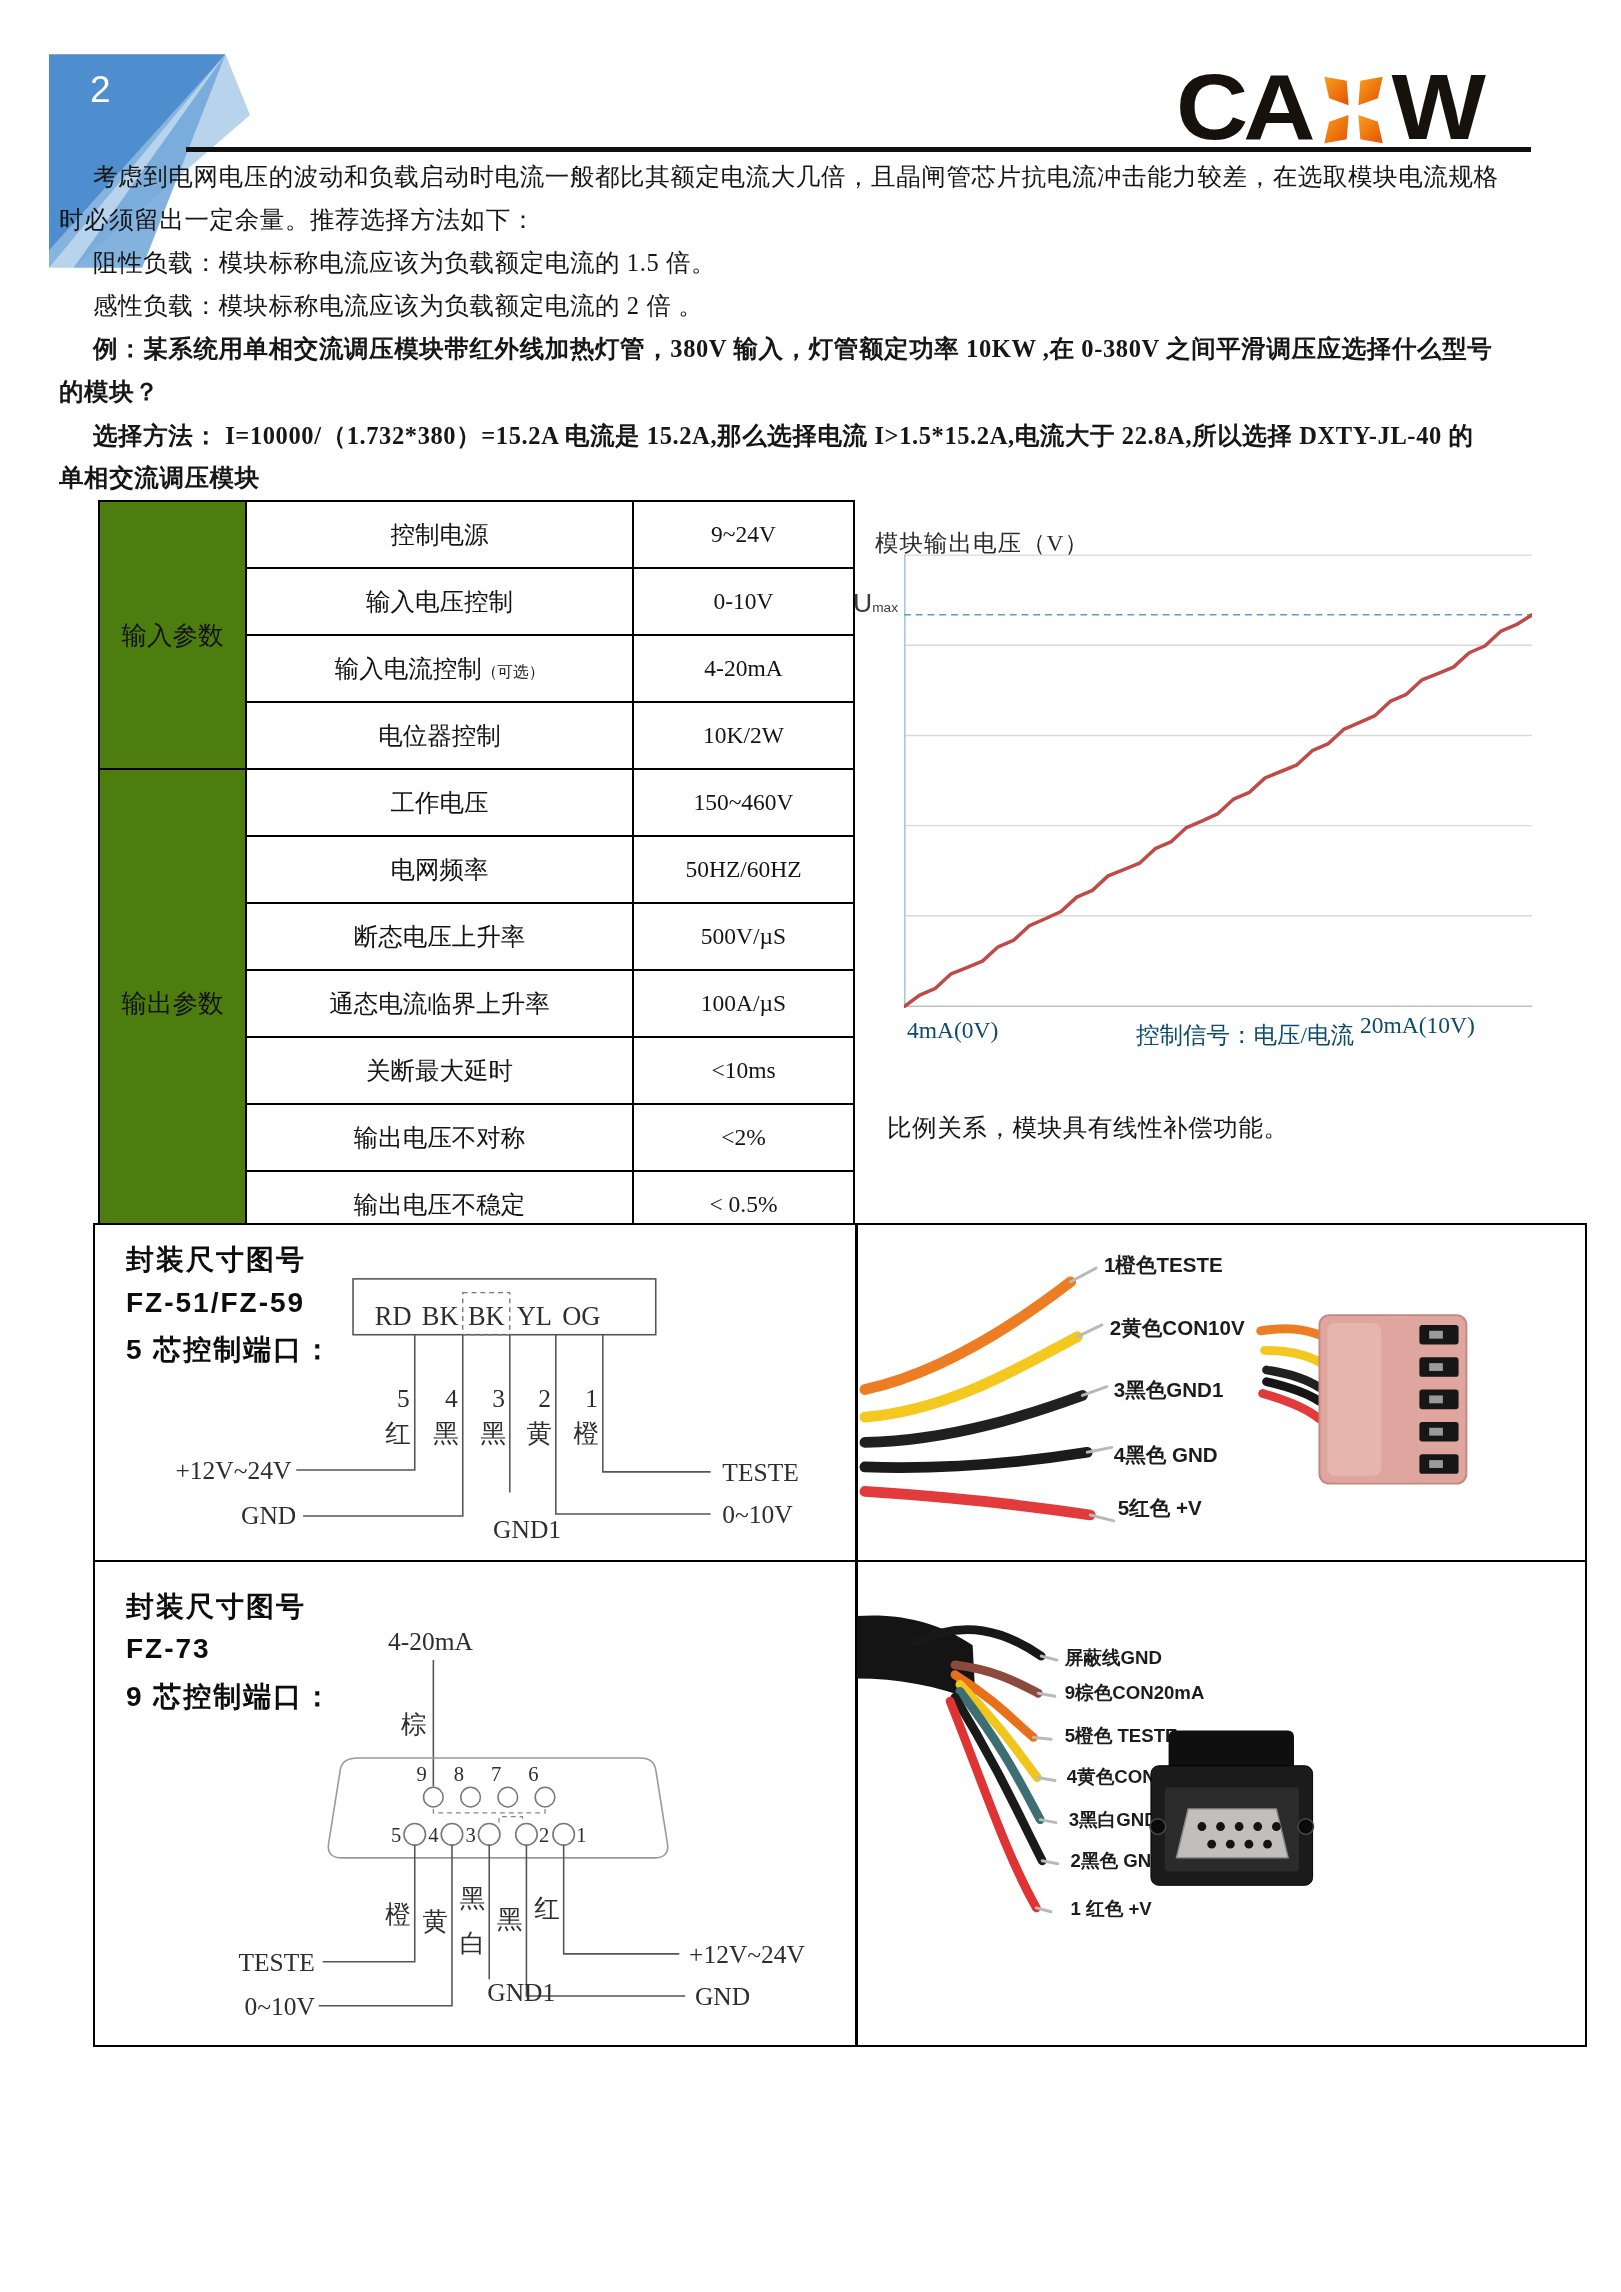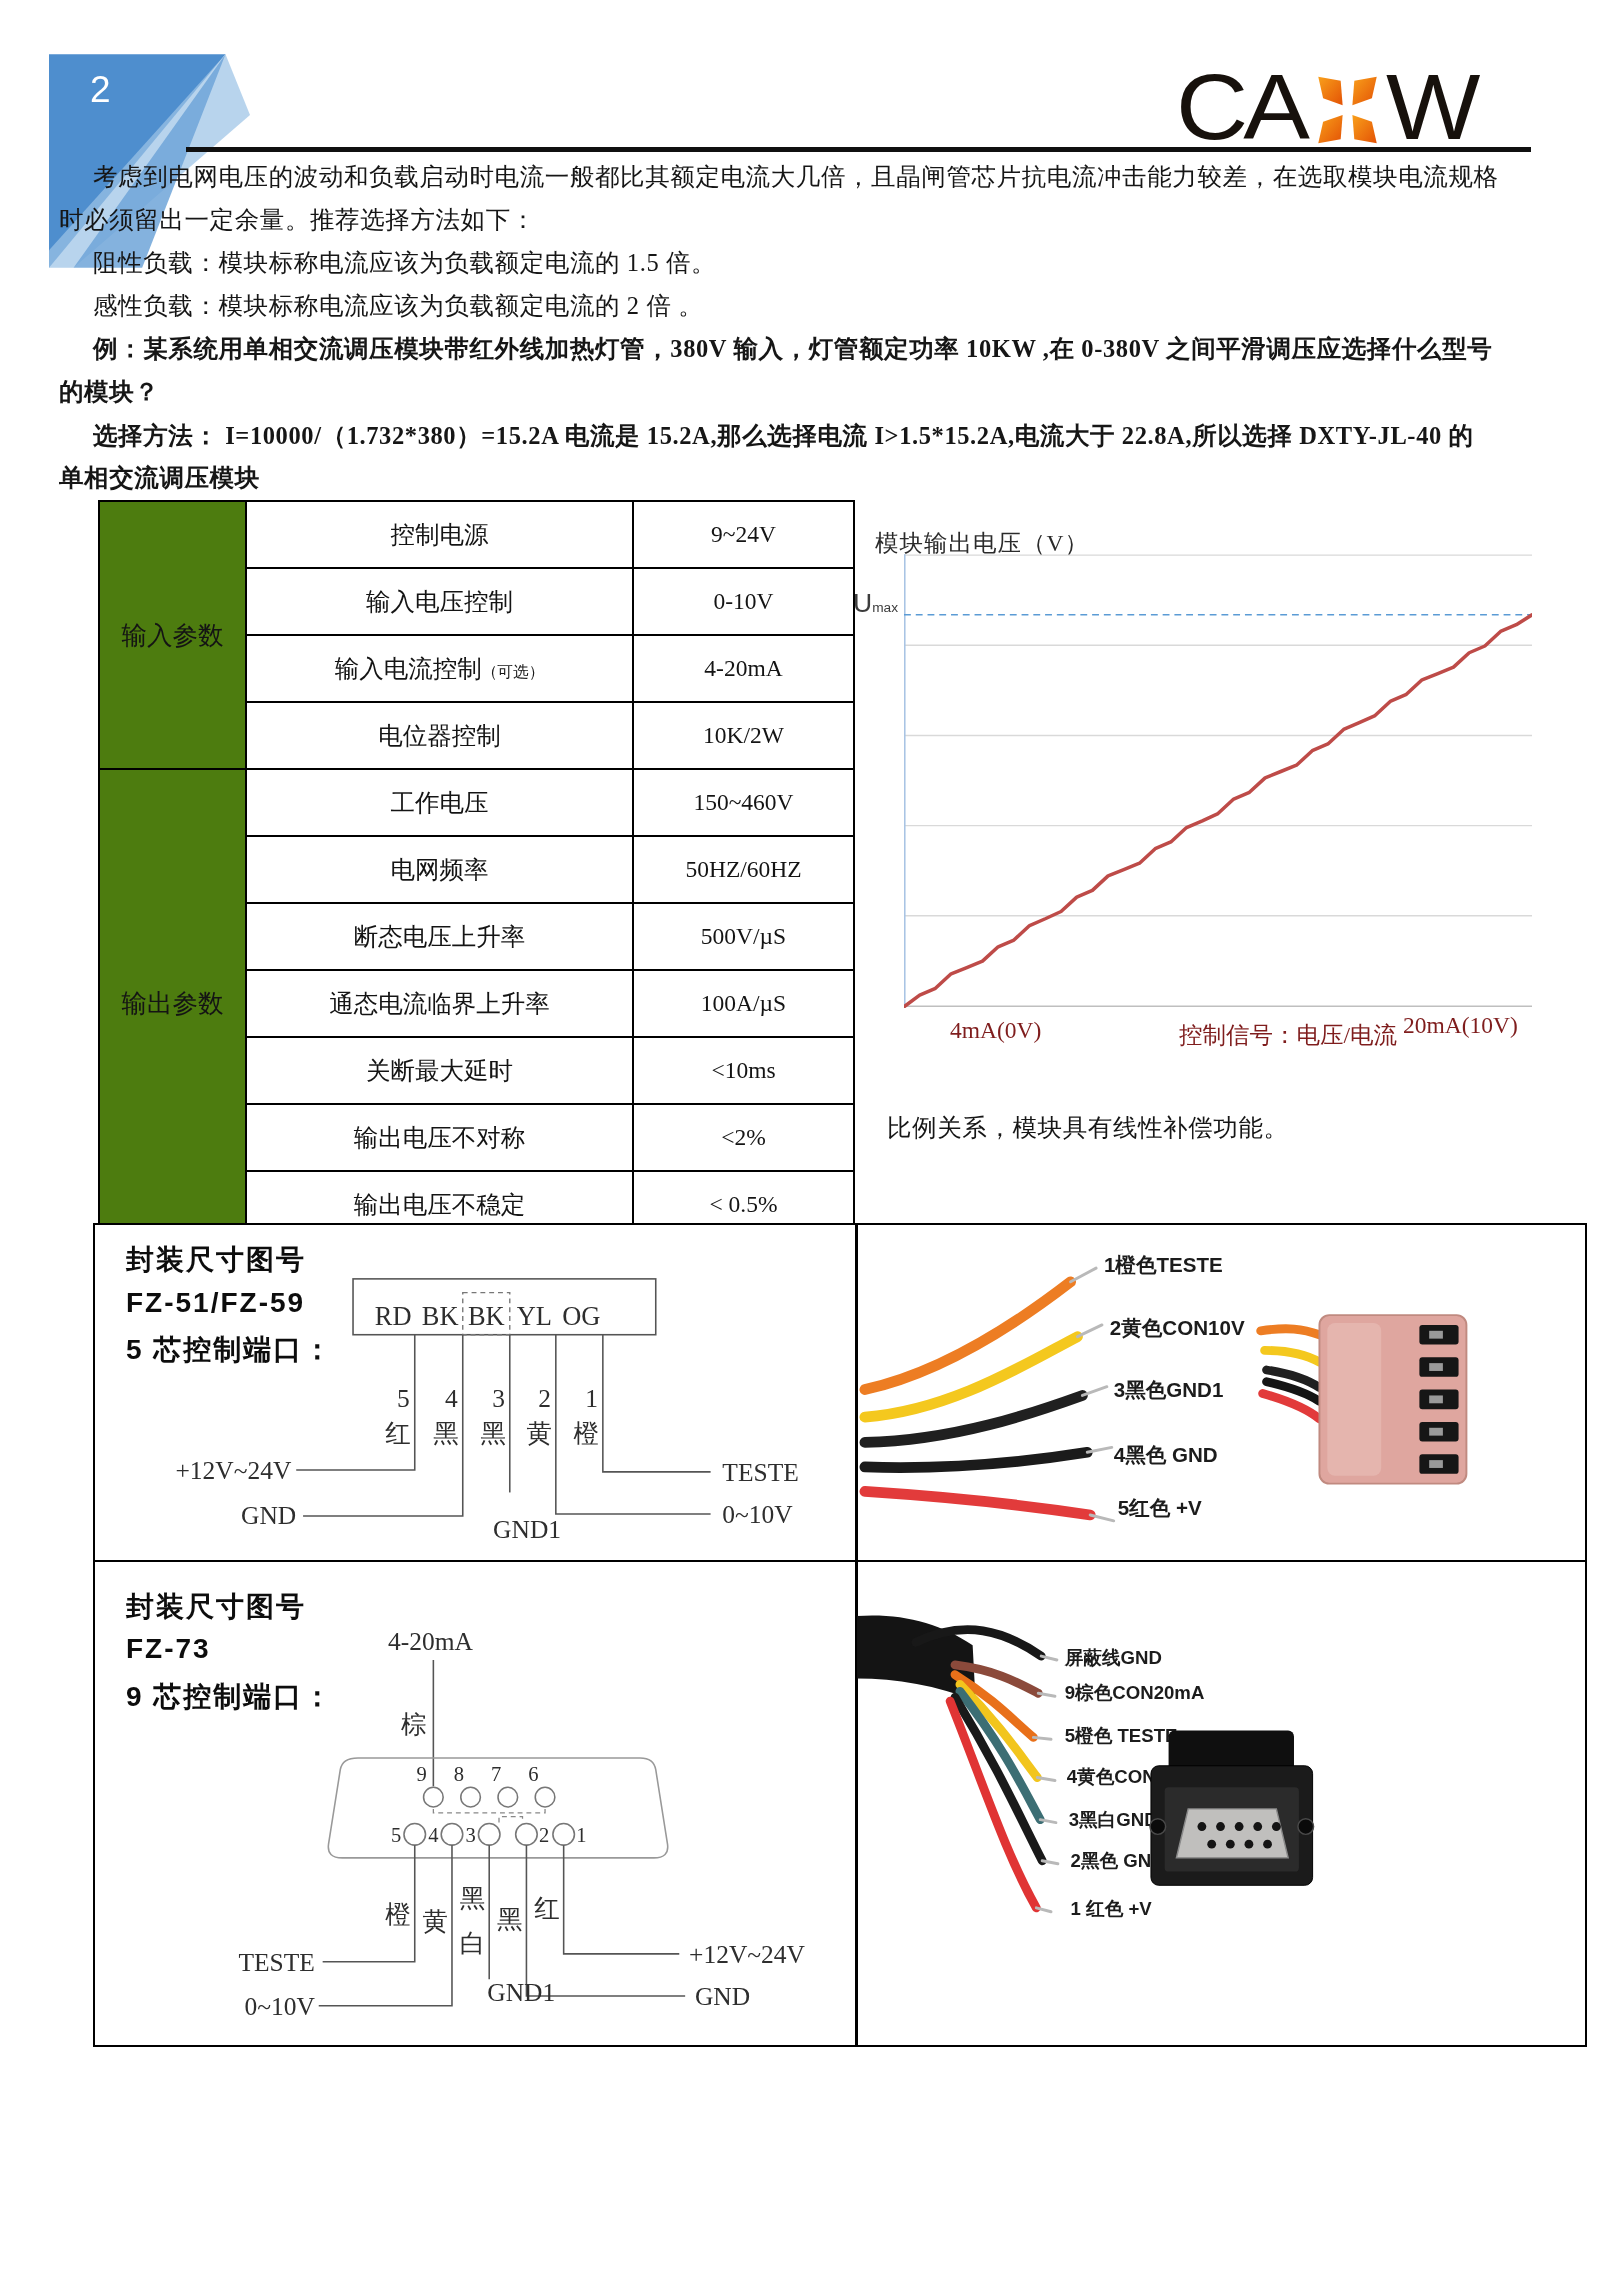--- a/index.html
+++ b/index.html
@@ -4,34 +4,34 @@
 <style>
   html,body{margin:0;padding:0;background:#ffffff;}
   .page{position:relative;width:1621px;height:2293px;background:#fff;overflow:hidden;
         font-family:"Liberation Serif","DejaVu Serif",serif;color:#141414;}
   .abs{position:absolute;}
   .bodyline{font-size:24.5px;letter-spacing:0.6px;white-space:nowrap;color:#161616;}
   .bold{font-weight:bold;}
   .pgnum{font-family:"Liberation Sans",sans-serif;font-size:37px;color:#fff;}
   .rule{background:#101010;}
   .logo{display:flex;align-items:center;font-family:"Liberation Sans",sans-serif;
-        font-weight:normal;color:#17110c;}
+        font-weight:bold;color:#17110c;}
   .logo .lg-txt{font-size:100px;letter-spacing:-4.9px;line-height:1;transform:scaleY(.92);}
   .spec-table{position:absolute;left:98px;top:500px;width:755px;height:594px;
               border-collapse:collapse;table-layout:fixed;}
   .spec-table td{border:2.9px solid #000;text-align:center;vertical-align:middle;
                  font-size:24.5px;padding:16px;}
   .spec-table td.cat{background:#4d7c0f;font-size:25.5px;}
   .spec-table td.val{font-size:23.5px;}
   .note-small{font-size:15.7px;}
   .charttitle{font-size:23.5px;color:#2b2b2b;letter-spacing:1px;white-space:nowrap;}
   .umax{font-family:"Liberation Sans",sans-serif;color:#3c3c3c;white-space:nowrap;}
   .umax .u{font-size:26.5px;}
   .umax .sub{font-size:13.7px;}
-  .xlab{font-size:23.5px;color:#7f1d1d;white-space:nowrap;margin-left:43px;}
+  .xlab{font-size:23.5px;color:#0c4a6e;white-space:nowrap;}
   .box{position:absolute;left:93px;width:1490px;border:2.9px solid #000;background:#fff;}
   .vdiv{position:absolute;top:0;bottom:0;left:760px;width:2.9px;background:#000;}
   .boxtitle{position:absolute;left:31px;font-family:"Liberation Sans",sans-serif;
             font-weight:bold;font-size:28px;letter-spacing:2px;white-space:nowrap;color:#0d0d0d;}
   svg text{fill:#2e2e2e;}
   .dg{font-family:"Liberation Serif","DejaVu Serif",serif;}
   .ph{font-family:"Liberation Sans",sans-serif;font-weight:bold;fill:#1c1c1c;}
 </style>
 </head>
 <body>

